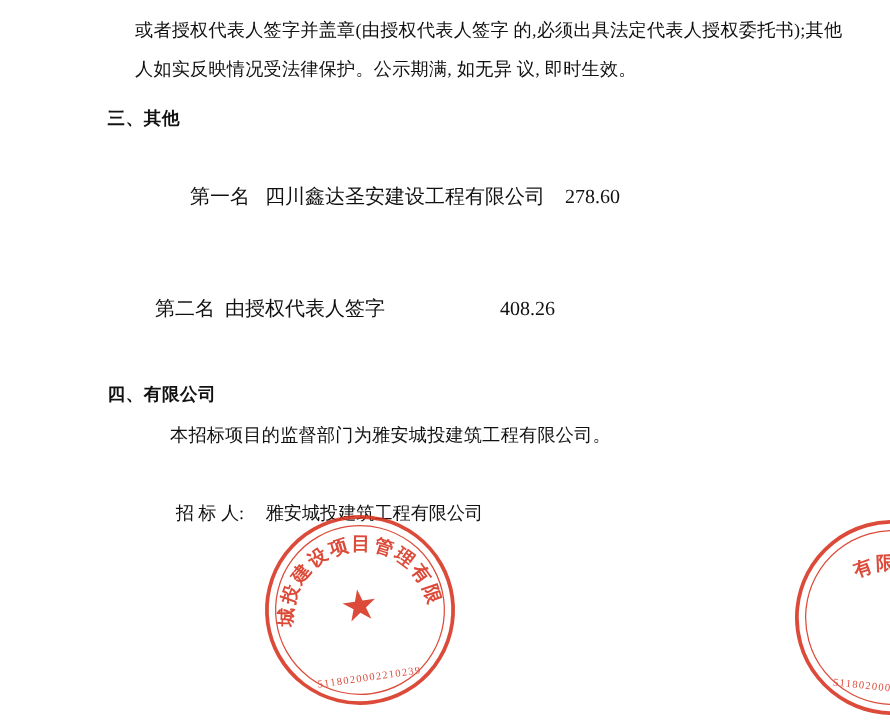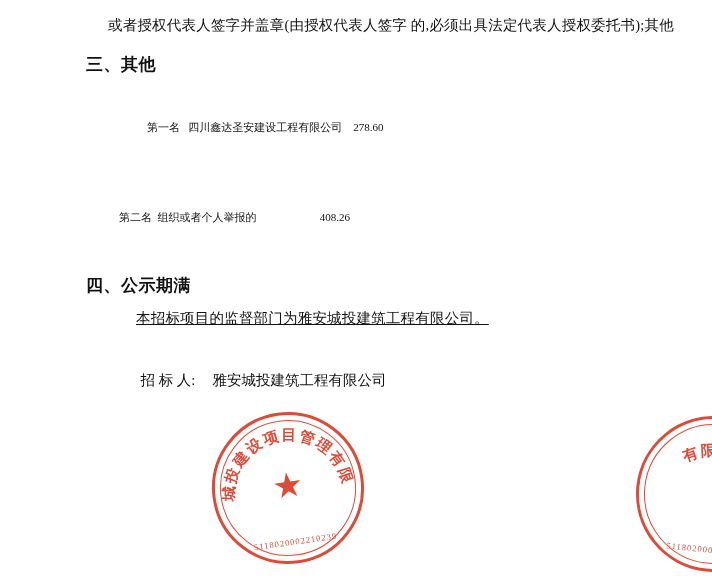--- a/index.html
+++ b/index.html
@@ -27,32 +27,31 @@
     font-size: 14.5px;
     line-height: 31px;
     text-align: justify;
     margin: 0;
     letter-spacing: 0.2px;
   }
   .para-indent {
     text-indent: 0;
   }
   .heading {
-    font-size: 17px;
+    font-size: 14px;
     font-weight: bold;
     line-height: 30px;
     margin: 9px 0 2px -22px;
     letter-spacing: 0.5px;
   }
   .body-indent {
     margin-left: 28px;
-    text-decoration: underline;
   }
   .rank-line {
-    font-size: 11px;
+    font-size: 16px;
     line-height: 30px;
     white-space: pre;
   }
   .rank-1 { margin-left: 28px; }
   .rank-2 { margin-left: 0px; }
   .rank-3 { margin-left: 0px; }
   .contact-line {
     font-size: 14.5px;
     line-height: 31px;
     margin-left: 18px;
@@ -130,33 +129,34 @@
     letter-spacing: 1px;
     color: #d8321e;
   }
 </style>
 </head>
 <body>
 
 <div class="page">
 
   <p class="para para-indent">或者授权代表人签字并盖章(由授权代表人签字 的,必须出具法定代表人授权委托书);其他</p>
+  <p class="para para-indent">人如实反映情况受法律保护。公示期满, 如无异 议, 即时生效。</p>
 
   <div class="heading">三、其他</div>
 
   <div class="rank-line rank-1">
     <span>第一名</span><span>&nbsp;&nbsp;&nbsp;</span><span>四川鑫达圣安建设工程有限公司</span><span>&nbsp;&nbsp;&nbsp;&nbsp;</span><span>278.60</span>
   </div>
 
   <div class="rank-line rank-2">
-    <span>第二名</span><span>&nbsp;&nbsp;</span><span>组织或者个人举报的</span><span>&nbsp;&nbsp;&nbsp;&nbsp;&nbsp;&nbsp;&nbsp;&nbsp;&nbsp;&nbsp;&nbsp;&nbsp;&nbsp;&nbsp;&nbsp;&nbsp;&nbsp;&nbsp;&nbsp;&nbsp;&nbsp;&nbsp;&nbsp;</span><span>408.26</span>
+    <span>第二名</span><span>&nbsp;&nbsp;</span><span>由授权代表人签字</span><span>&nbsp;&nbsp;&nbsp;&nbsp;&nbsp;&nbsp;&nbsp;&nbsp;&nbsp;&nbsp;&nbsp;&nbsp;&nbsp;&nbsp;&nbsp;&nbsp;&nbsp;&nbsp;&nbsp;&nbsp;&nbsp;&nbsp;&nbsp;</span><span>408.26</span>
   </div>
 
 
-  <div class="heading">四、公示期满</div>
+  <div class="heading">四、有限公司</div>
   <div class="para body-indent">本招标项目的监督部门为雅安城投建筑工程有限公司。</div>
 
 
   <div class="contact-line">
     <span class="lbl">招 标 人:</span><span>雅安城投建筑工程有限公司</span>
   </div>
 
   <div class="seal seal-main">
     <div class="seal-inner"></div>
     <svg class="seal-arc" viewBox="0 0 146 146">

